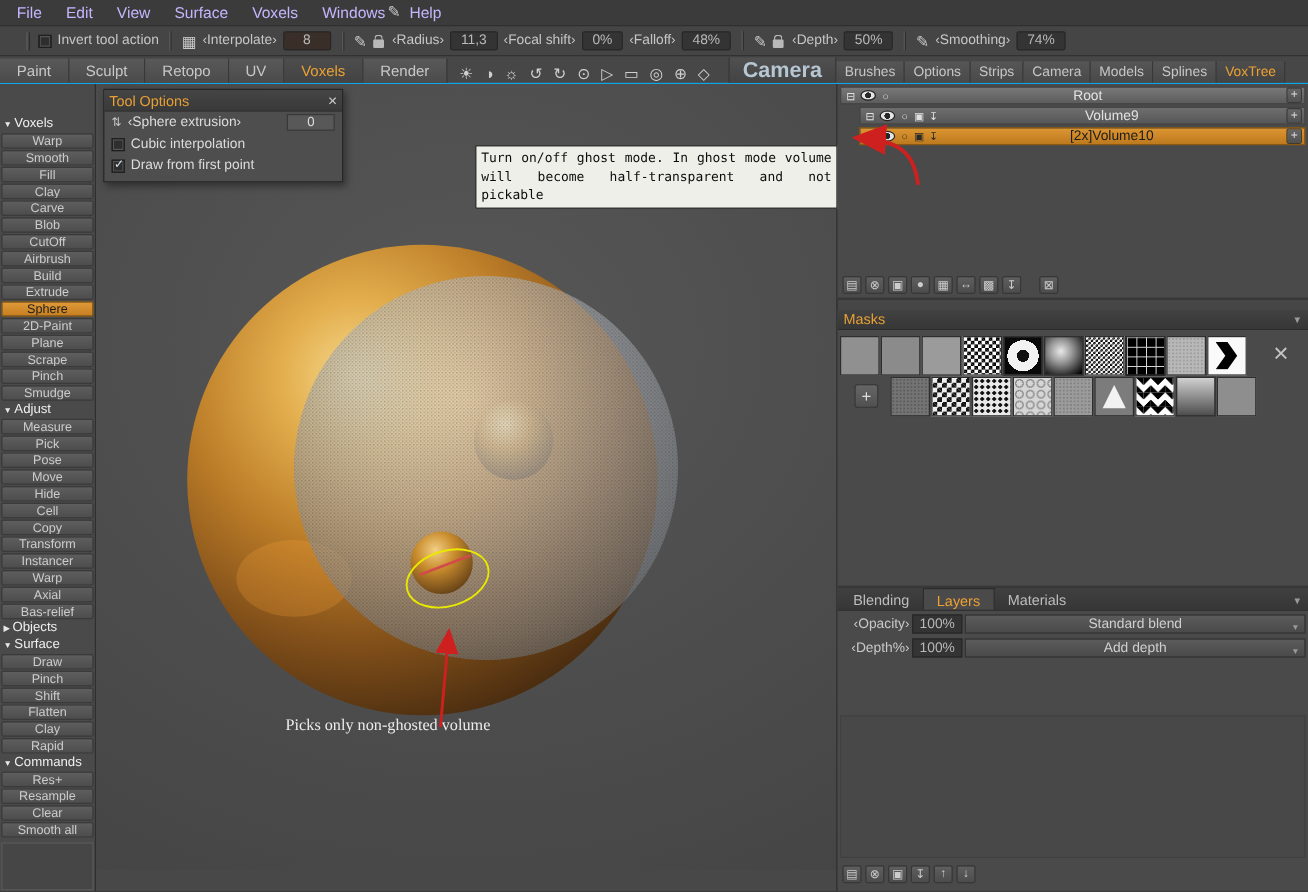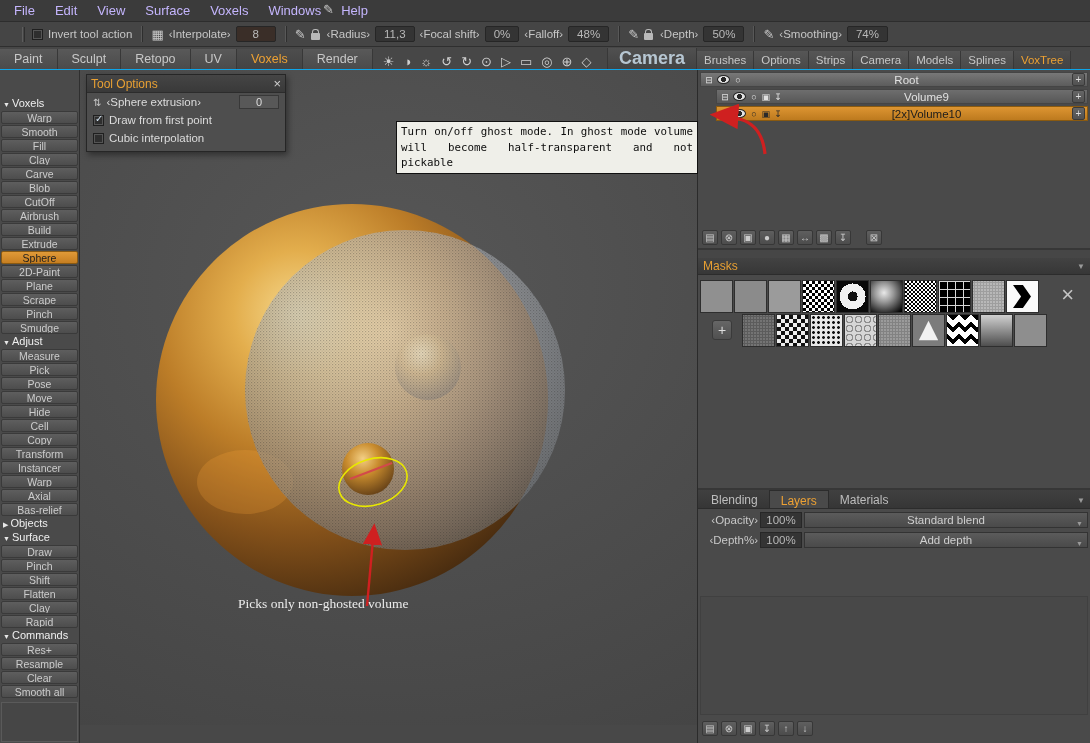--- a/index.html
+++ b/index.html
@@ -341,26 +341,26 @@
     <div class="to-header">
       <span class="to-title">Tool Options</span>
       <span class="to-close">×</span>
     </div>
     <div class="to-row">
       <span class="to-spin">⇅</span>
       <span class="to-label">‹Sphere extrusion›</span>
       <span class="to-val">0</span>
     </div>
     <div class="to-row">
+      <span class="checkbox"></span>
+      <span class="to-label">Cubic interpolation</span>
+    </div>
+    <div class="to-row">
       <span class="checkbox checked"></span>
       <span class="to-label">Draw from first point</span>
-    </div>
-    <div class="to-row">
-      <span class="checkbox"></span>
-      <span class="to-label">Cubic interpolation</span>
     </div>
   </div>
 
   <div class="right-panel">
 
     <div class="vt-section">
       <div class="vt-rows">
 
           <div class="vt-row root">
             <span class="vt-ic collapse">⊟</span>

